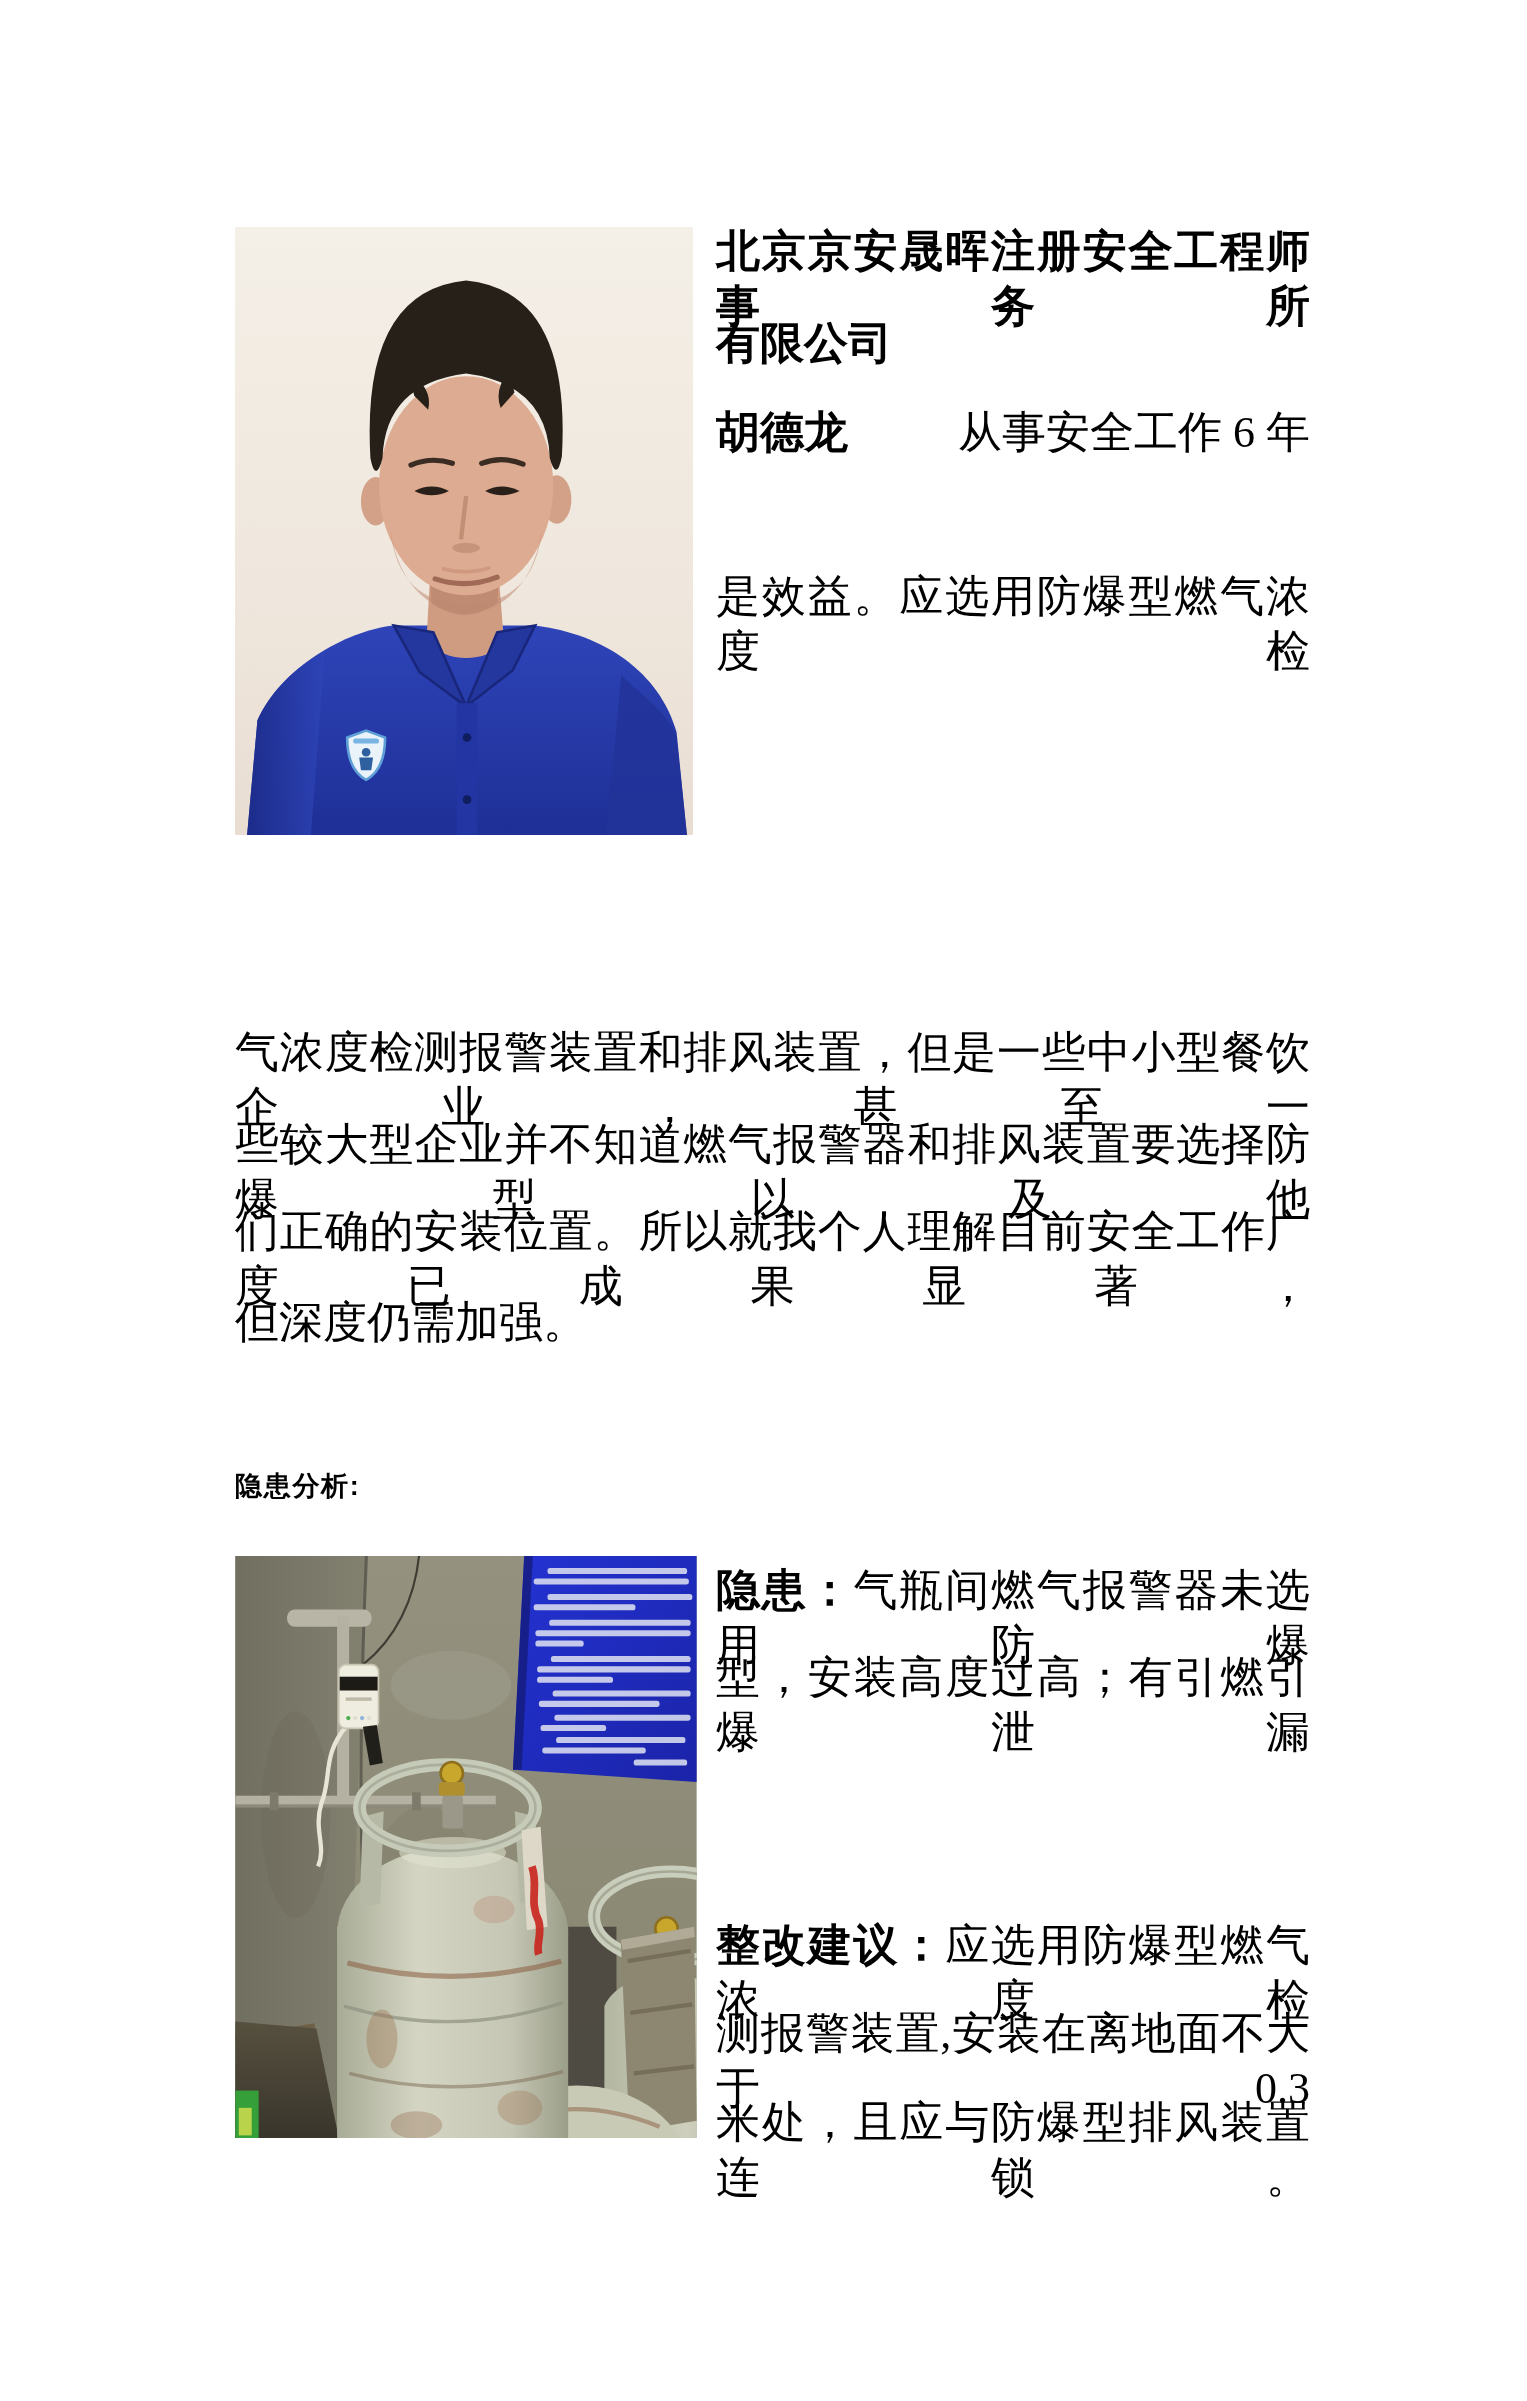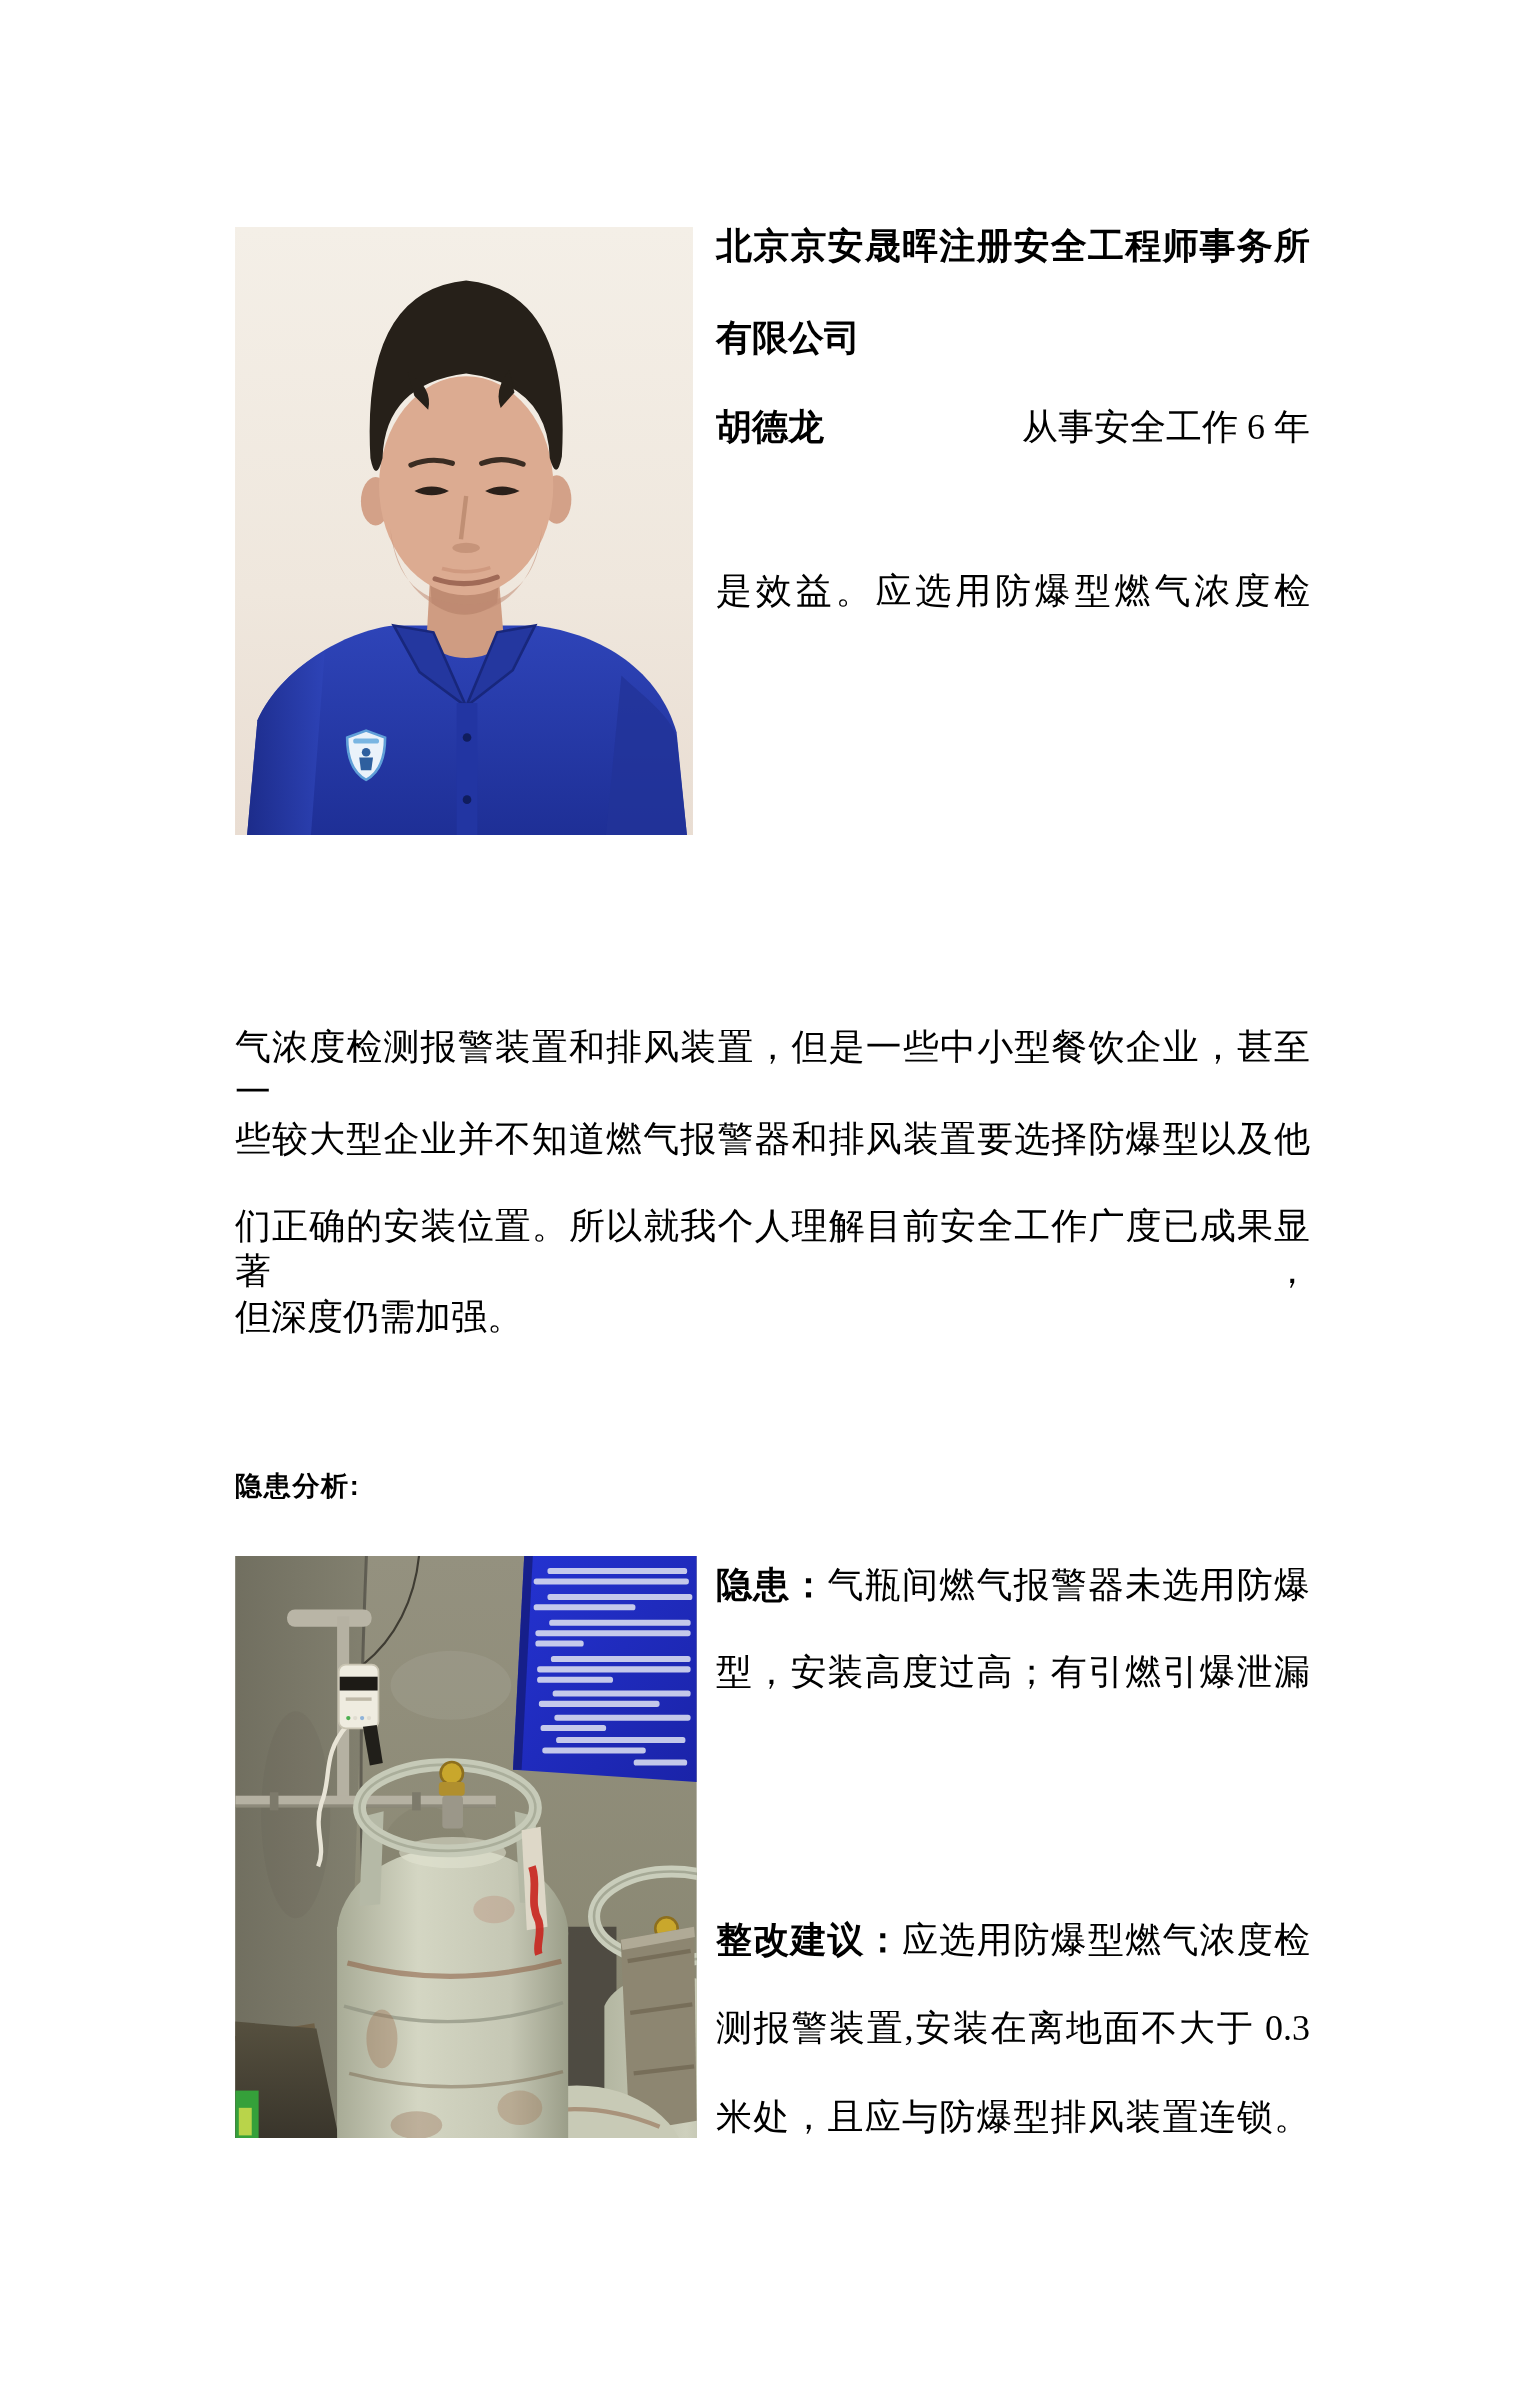--- a/index.html
+++ b/index.html
@@ -7,21 +7,21 @@
     position:relative;
     width:1527px;
     height:2401px;
     background:#ffffff;
     overflow:hidden;
     font-family:"Liberation Serif","DejaVu Serif",serif;
     color:#000;
   }
   .line{
     position:absolute;
-    font-size:36px;
+    font-size:44px;
     line-height:1.25;
   }
   .col{ left:716px; width:594px; text-align:justify; text-align-last:justify; }
   .full{ left:235px; width:1075px; text-align:justify; text-align-last:justify; }
   .last-left{ text-align-last:left; }
   .sans{ font-family:"Liberation Sans","DejaVu Sans",sans-serif; font-weight:bold; }
   .section-title{ font-size:27px; letter-spacing:1.7px; }
   .name-row{ display:flex; justify-content:space-between; align-items:baseline; text-align:left; text-align-last:left; }
   .photo{ position:absolute; display:block; }
   #portrait-photo{ left:235px; top:227px; width:458px; height:608px; }

